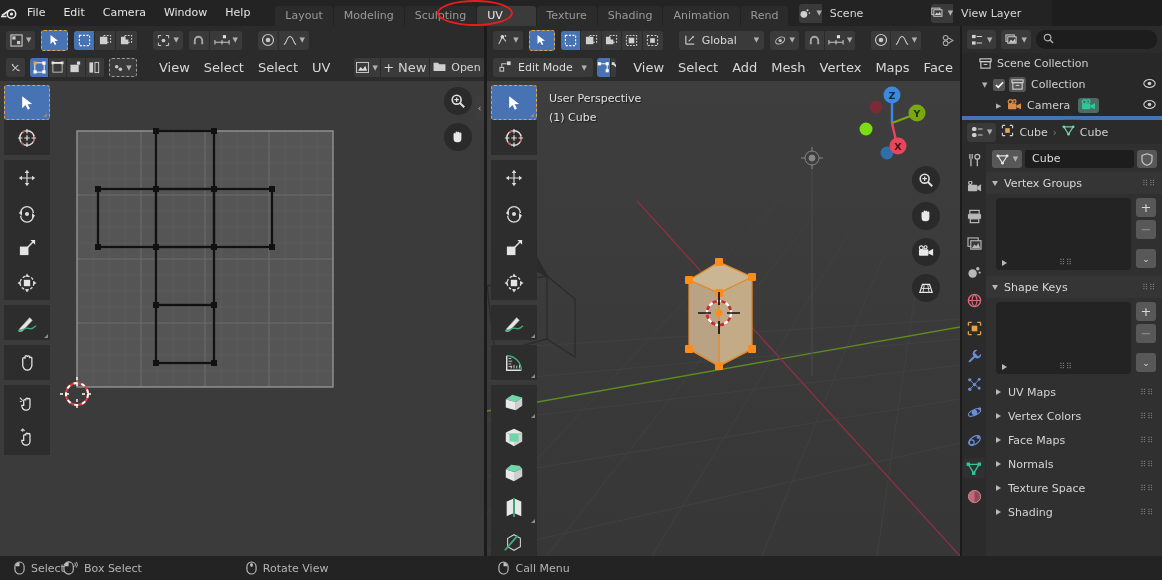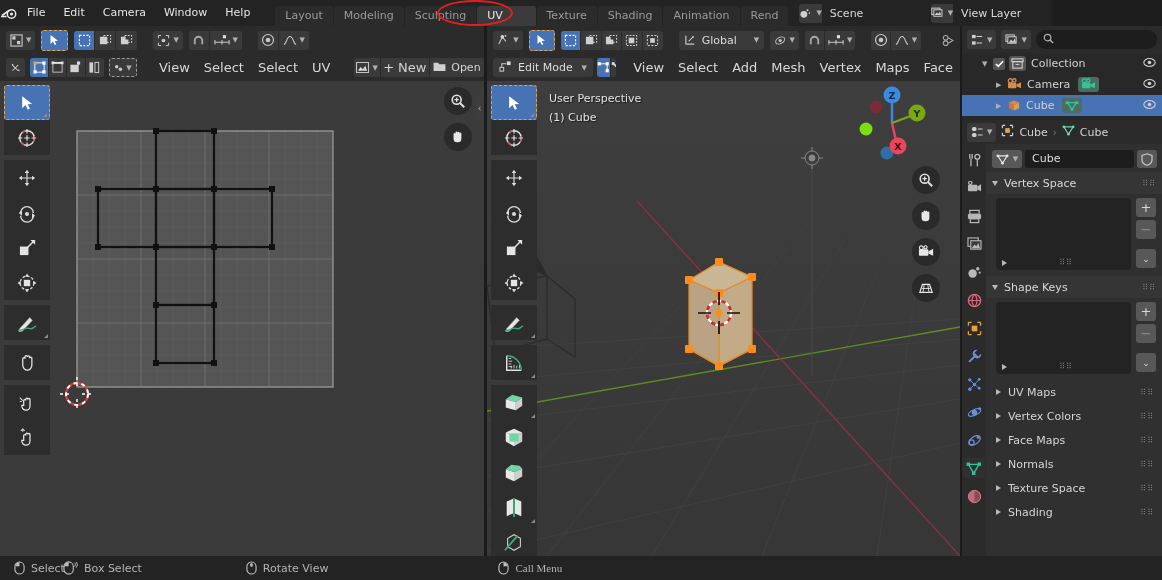--- a/index.html
+++ b/index.html
@@ -941,20 +941,31 @@
         <span>
           <svg width="11" height="11" viewBox="0 0 12 12">
             <circle cx="5" cy="5" r="3.6" fill="none" stroke="#b0b0b0" stroke-width="1.3"></circle>
             <path d="M7.7 7.7 L11 11" stroke="#b0b0b0" stroke-width="1.5"></path>
           </svg>
         </span>
         <span title=""></span>
       </div>
     </div>
     <div id="outrows">
+        <div class="out-row" style="padding-left: 6px;">
+          <span style="display:inline-block;width:11px"></span>
+          <span style="display:inline-flex;margin-right:5px;">
+            <svg width="13" height="13" viewBox="0 0 14 14">
+              <rect x="1" y="2" width="12" height="3" fill="none" stroke="#cfcfcf" stroke-width="1.2"></rect>
+              <rect x="2" y="5" width="10" height="7" fill="none" stroke="#cfcfcf" stroke-width="1.2"></rect>
+              <path d="M5 8 h4" stroke="#cfcfcf" stroke-width="1.1"></path>
+            </svg>
+          </span>
+          <span>Scene Collection</span>
+        </div>
         <div class="out-row" style="padding-left: 20px;">
           <span style="display:inline-flex;width:11px;color:#b0b0b0;font-size:7px;">▼</span>
           <span class="cbox" style="margin-right:4px">
             <svg width="9" height="8" viewBox="0 0 10 9">
               <path d="M1 4.5 L3.6 7.2 L9 1.4" stroke="#ffffff" stroke-width="1.8" fill="none"></path>
             </svg>
           </span>
           <span style="display:inline-flex;margin-right:5px;background:#555;padding:1px 2px;border-radius:3px;">
             <svg width="13" height="13" viewBox="0 0 14 14">
               <rect x="1" y="2" width="12" height="3" fill="none" stroke="#cfcfcf" stroke-width="1.2"></rect>
@@ -1161,21 +1172,21 @@
           <div class="shieldbtn">
             <svg width="12" height="13" viewBox="0 0 12 13">
               <path d="M6 0.8 L11 2.5 V7 C11 9.8 8.6 11.5 6 12.3 C3.4 11.5 1 9.8 1 7 V2.5 Z" fill="none" stroke="#c8c8c8" stroke-width="1.2"></path>
             </svg>
           </div>
         </div>
 
         <div id="panelsarea">
             <div class="panel-head">
               <span class="tri open"></span>
-              <span>Vertex Space</span>
+              <span>Vertex Groups</span>
               <span class="grip">⠿⠿</span>
             </div>
             <div class="listbox-row">
               <div class="listbox">
                 <div class="lb-foot">
                   <span class="tri"></span>
                   <span class="lb-dots">⠿⠿</span>
                 </div>
               </div>
               <div class="lb-btns">
@@ -1260,21 +1271,21 @@
         </div>
         <div class="sitem" style="margin-left: 104px;">
           <span style="display:inline-flex">
             <svg width="11" height="14" viewBox="0 0 12 15">
               <rect x="1" y="1" width="10" height="13" rx="5" fill="none" stroke="#c0c0c0" stroke-width="1.2"></rect>
               <rect x="4.6" y="2.2" width="2.8" height="4" rx="1.3" fill="#c0c0c0"></rect>
             </svg>
           </span>
           <span>Rotate View</span>
         </div>
-        <div class="sitem" style="margin-left: 170px; font-family: Liberation Serif, serif;">
+        <div class="sitem" style="margin-left: 170px;">
           <span style="display:inline-flex">
             <svg width="11" height="14" viewBox="0 0 12 15">
               <rect x="1" y="1" width="10" height="13" rx="5" fill="none" stroke="#c0c0c0" stroke-width="1.2"></rect>
               <path d="M10.4 5.5 a5 5 0 0 0 -4.4 -4.4 V5.5 Z" fill="#c0c0c0"></path>
             </svg>
           </span>
           <span>Call Menu</span>
         </div>
       </div>
   </div>

